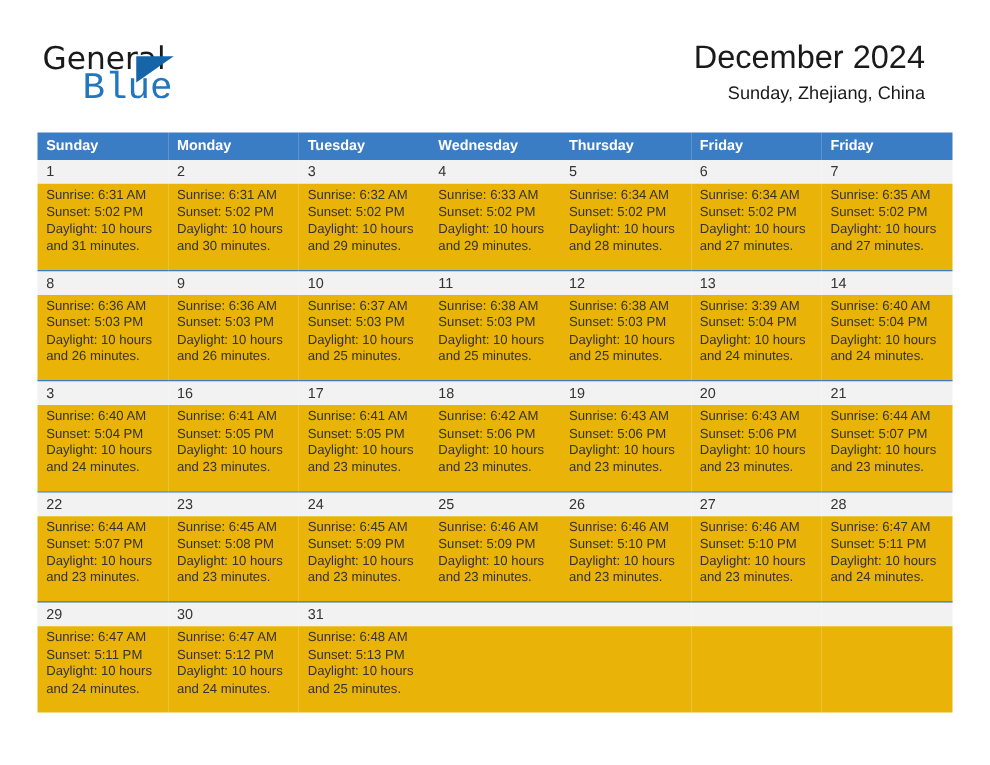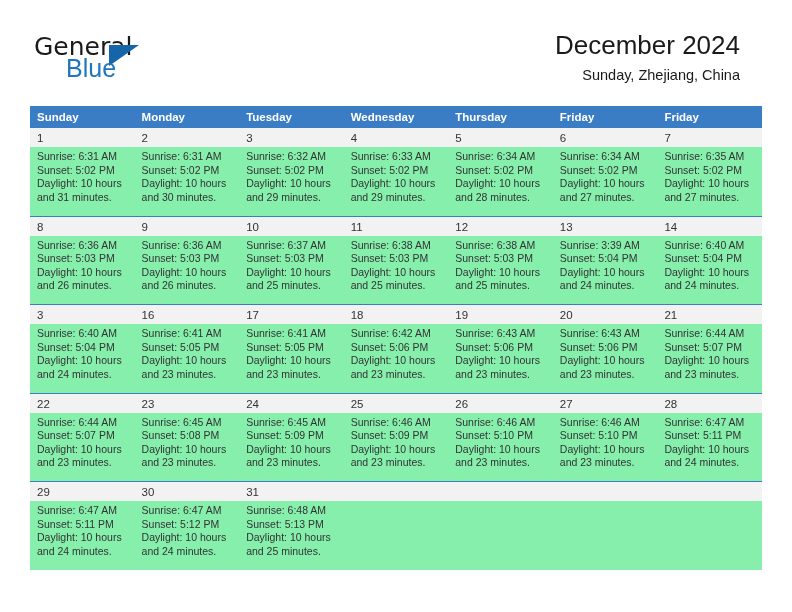--- a/index.html
+++ b/index.html
@@ -43,23 +43,23 @@
     font-size: 25px;
     letter-spacing: 0px;
     color: #1a1a1a;
     font-family: "DejaVu Sans", sans-serif;
     font-weight: 400;
   }
   .brand-blue {
     position: absolute;
     left: 32px;
     top: 22px;
-    font-size: 25px;
+    font-size: 30px;
     color: #2176bd;
-    font-family: Liberation Sans, sans-serif;
+    font-family: Liberation Mono, monospace;
     font-weight: 400;
   }
   .brand-triangle {
     position: absolute;
     left: 75px;
     top: 13px;
     width: 0;
     height: 0;
     border-left: 30px solid #1565a8;
     border-bottom: 21px solid transparent;
@@ -113,21 +113,21 @@
     color: #333333;
     padding: 4px 0 3px 7px;
     height: 17px;
     vertical-align: top;
     box-sizing: border-box;
   }
   .daynum-row.first td {
     border-top: none;
   }
   .detail-row td {
-    background: #86efac;
+    background: #eab308;
     font-size: 10.5px;
     color: #333333;
     padding: 3px 0 10px 7px;
     vertical-align: top;
     line-height: 13.5px;
     height: 69px;
     box-sizing: border-box;
   }
   .detail-row td .line {
     white-space: nowrap;

